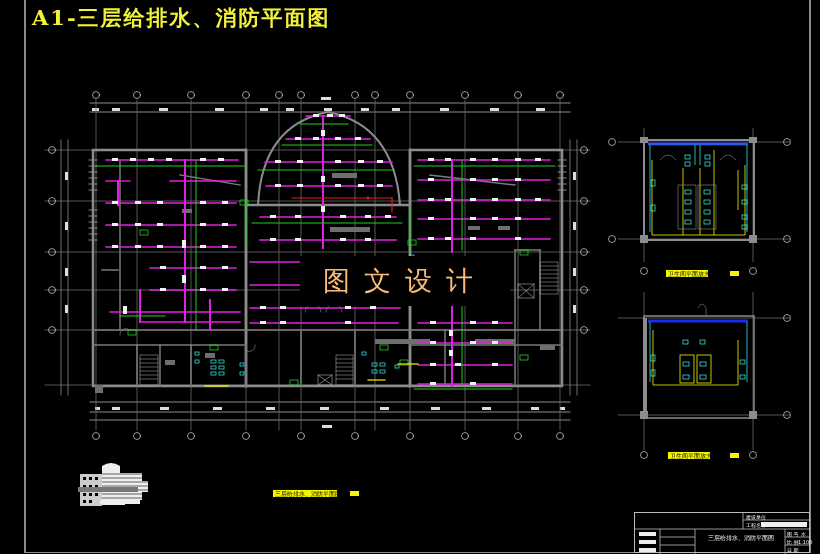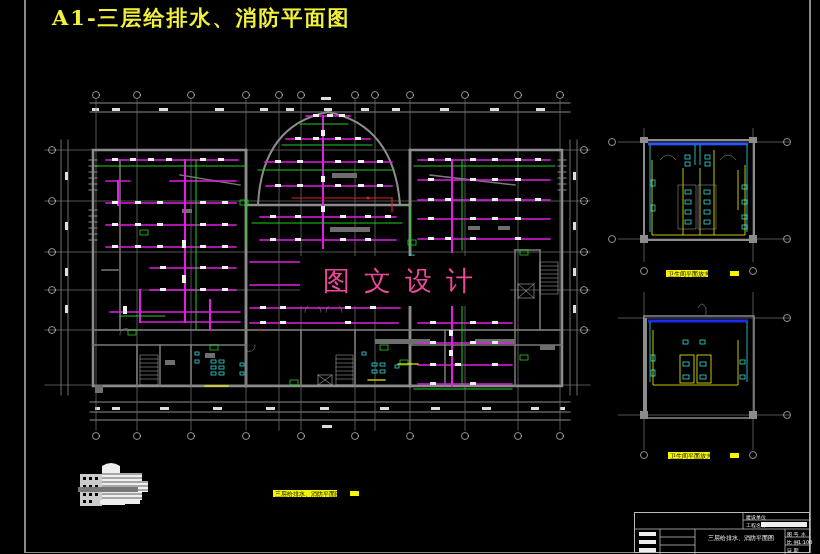--- a/index.html
+++ b/index.html
@@ -1,19 +1,19 @@
 <!DOCTYPE html>
 <html><head>
 <meta charset="utf-8">
 <style>
   html,body{margin:0;padding:0;background:#000;}
   body{width:820px;height:554px;overflow:hidden;position:relative;font-family:"DejaVu Sans",sans-serif;}
   .frame{position:absolute;left:24px;top:0;width:787px;height:553px;border-left:2px solid #8a8a8a;border-right:2px solid #8a8a8a;border-bottom:1px solid #8a8a8a;box-sizing:border-box;}
-  .title{position:absolute;left:32px;top:4px;color:#f2f23a;font-size:21px;font-weight:bold;letter-spacing:2px;font-family:"DejaVu Serif",serif;margin-left:20px;}
-  .watermark{position:absolute;left:300px;top:256px;width:210px;height:50px;background:#000;color:#ec4899;font-size:27px;letter-spacing:14px;display:flex;align-items:center;justify-content:center;font-family:"DejaVu Serif",serif;}
+  .title{position:absolute;left:32px;top:4px;color:#f2f23a;font-size:21px;font-weight:bold;letter-spacing:2px;font-family:"DejaVu Serif",serif;}
+  .watermark{position:absolute;left:300px;top:256px;width:210px;height:50px;background:#000;color:#fdba74;font-size:27px;letter-spacing:14px;display:flex;align-items:center;justify-content:center;font-family:"DejaVu Serif",serif;}
   svg{position:absolute;left:0;top:0;}
   .cap{position:absolute;background:#f5f500;color:#000;font-size:6px;line-height:7px;padding:0 2px;white-space:nowrap;overflow:hidden;}
   .cap-tag{position:absolute;background:#f5f500;width:9px;height:5px;}
   .tb{position:absolute;left:634px;top:512px;width:176px;height:41px;border:1px solid #bbb;box-sizing:border-box;}
   .tb-cell{position:absolute;color:#fff;font-size:5px;white-space:nowrap;}
   .tb-main{position:absolute;left:722px;top:536px;color:#fff;font-size:6px;white-space:nowrap;}
 </style>
 </head>
 <body>
 

